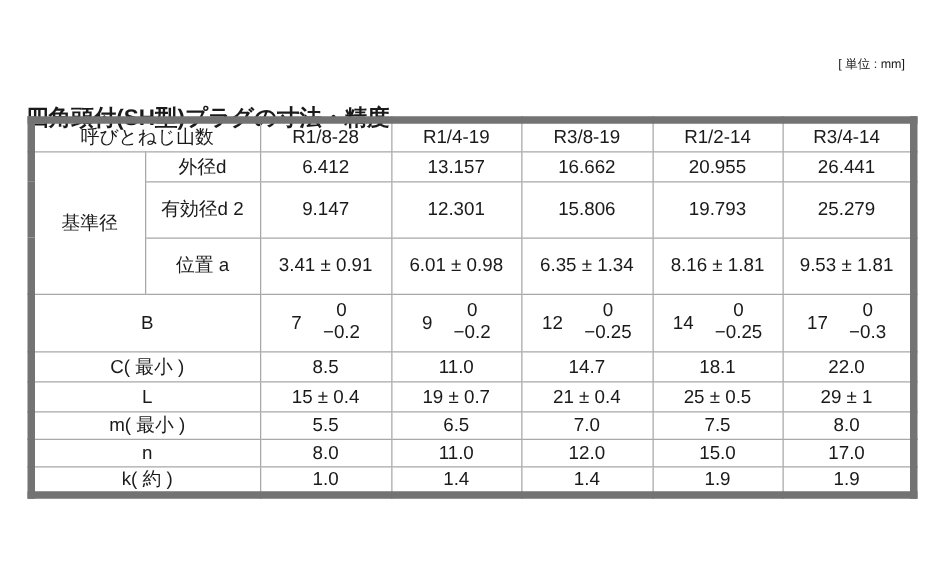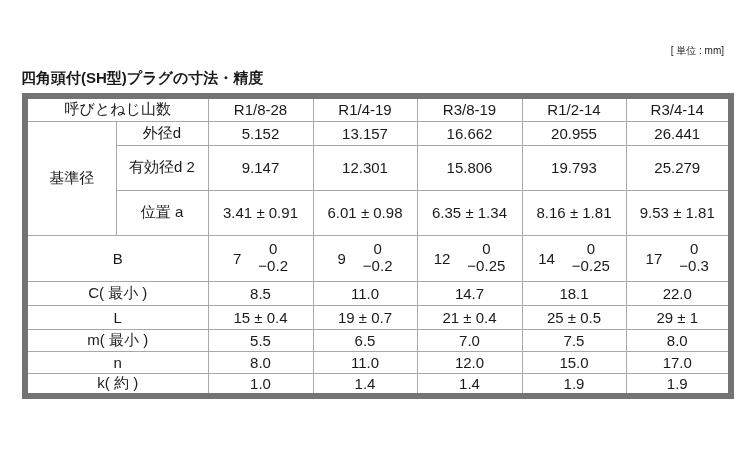--- a/index.html
+++ b/index.html
@@ -8,22 +8,22 @@
     position:relative;
     font-family:"Liberation Sans","DejaVu Sans",sans-serif;
     color:#1a1a1a;
     overflow:hidden;
   }
   .unit {
     position:absolute; top:44px; right:26px;
     font-size:10px; white-space:nowrap;
   }
   .title {
-    position:absolute; top:69px; left:21px;
-    font-size:15px; font-weight:bold; white-space:nowrap;text-align:center;
+    position:absolute; top:82px; left:21px;
+    font-size:18px; font-weight:bold; white-space:nowrap;text-align:center;
   }
   table.spec {
     position:absolute; top:93px; left:22px;
     width:706px; table-layout:fixed;
     border-collapse:collapse;
     border:6px solid #737373;
   }
   .spec td, .spec th {
     border:1px solid #a8a8a8;
     text-align:center; vertical-align:middle;
@@ -72,21 +72,21 @@
     <th>R1/8-28</th>
     <th>R1/4-19</th>
     <th>R3/8-19</th>
     <th>R1/2-14</th>
     <th>R3/4-14</th>
   </tr>
 
   <tr class="h-d">
     <td rowspan="3">基準径</td>
     <td>外径d</td>
-    <td>5.152</td>
+    <td>6.412</td>
     <td>13.157</td>
     <td>16.662</td>
     <td>20.955</td>
     <td>26.441</td>
   </tr>
 
   <tr class="h-d2">
     <td>有効径d 2</td>
     <td>9.147</td>
     <td>12.301</td>

